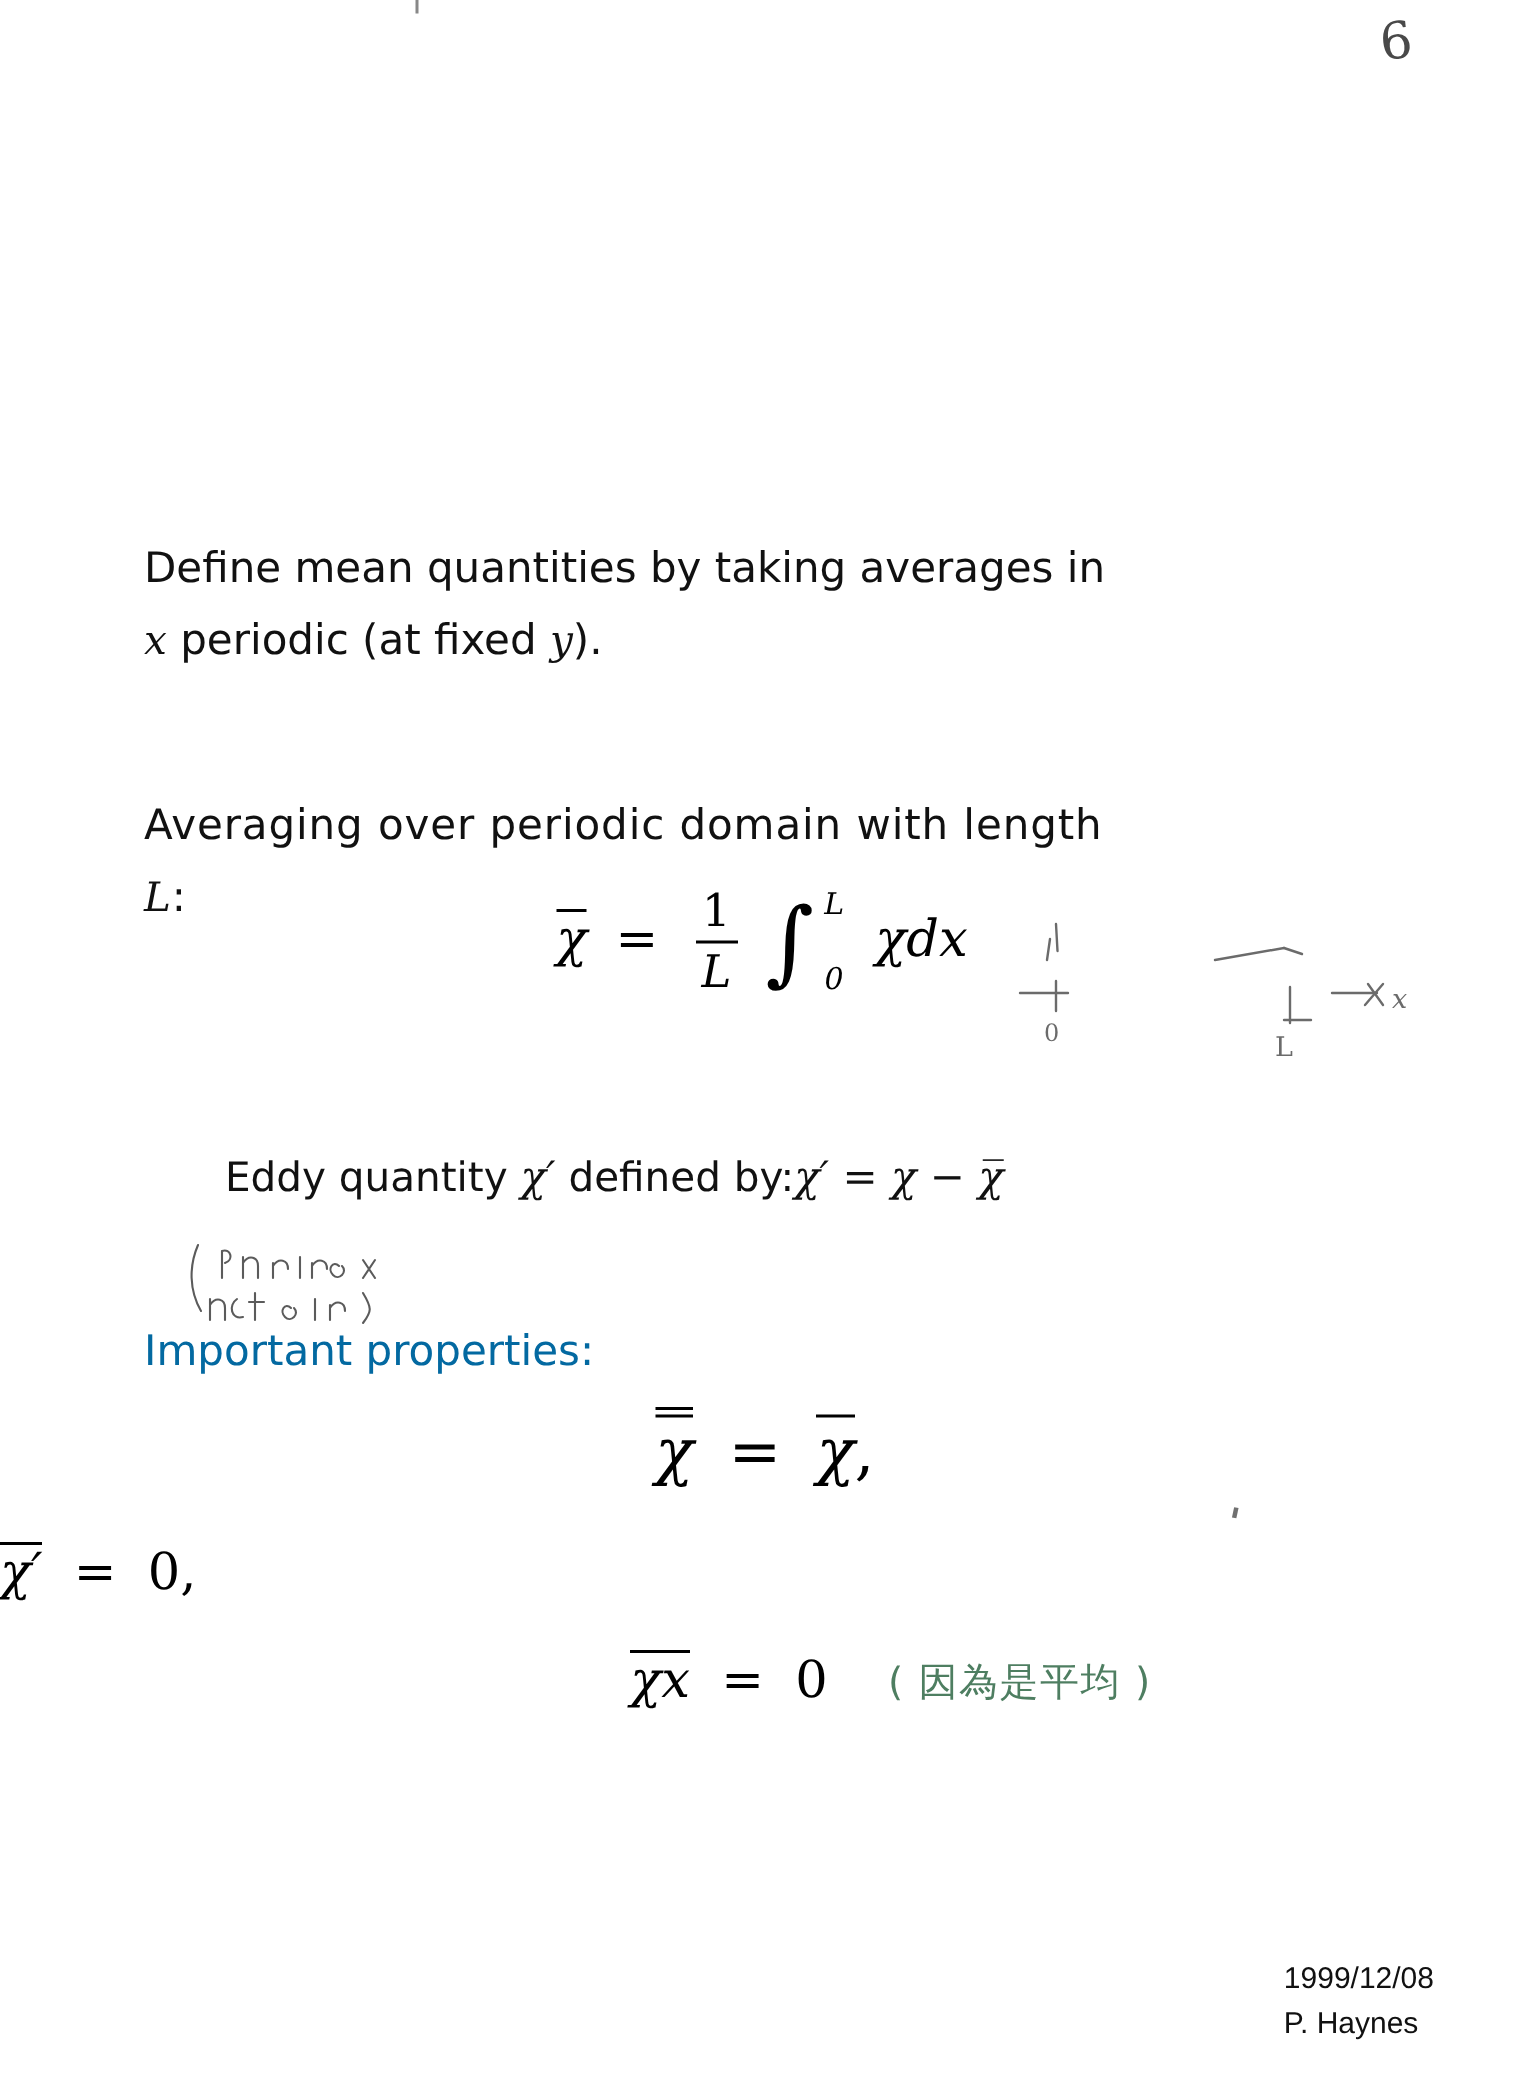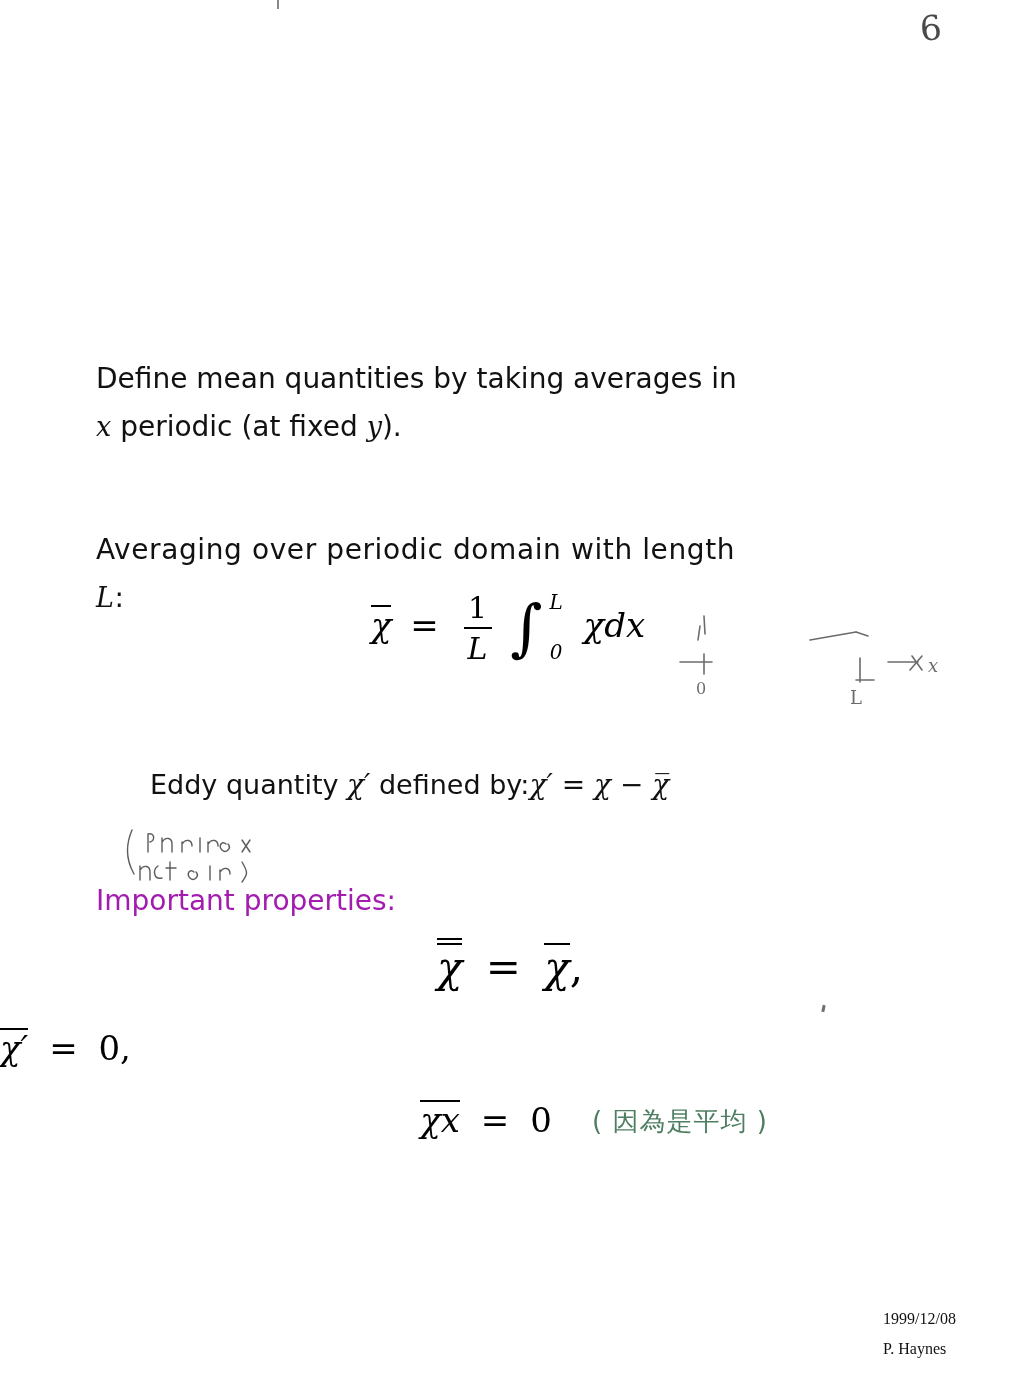--- a/index.html
+++ b/index.html
@@ -156,21 +156,21 @@
     width: 300px;
     height: 70px;
     opacity: 0.8;
   }
 
   .important {
     position: absolute;
     left: 96px;
     top: 884px;
     font-size: 28px;
-    color: #a21caf;
+    color: #0369a1;
   }
 
   .eq2 { left: 12px; top: 938px; width: 996px; text-align: center; font-size: 42px; }
   .eq3 { left: 0; top: 1028px; width: 1016px; text-align: left; font-size: 34px; }
   .eq4 { left: 0; top: 1100px; width: 972px; text-align: center; font-size: 34px; }
 
   .cjk-note {
     position: absolute;
     left: 592px;
     top: 1104px;
@@ -189,22 +189,22 @@
     background: #333;
     opacity: 0.7;
     transform: rotate(12deg);
   }
 
   .footer {
     position: absolute;
     right: 60px;
     bottom: 36px;
     text-align: left;
-    font-family: Liberation Serif, serif;
-    font-size: 16px;
+    font-family: Liberation Sans, sans-serif;
+    font-size: 20px;
     line-height: 30px;
     color: #111;
   }
 </style>
 </head>
 <body>
 
 <div class="page">
 
   <div class="top-tick"></div>

